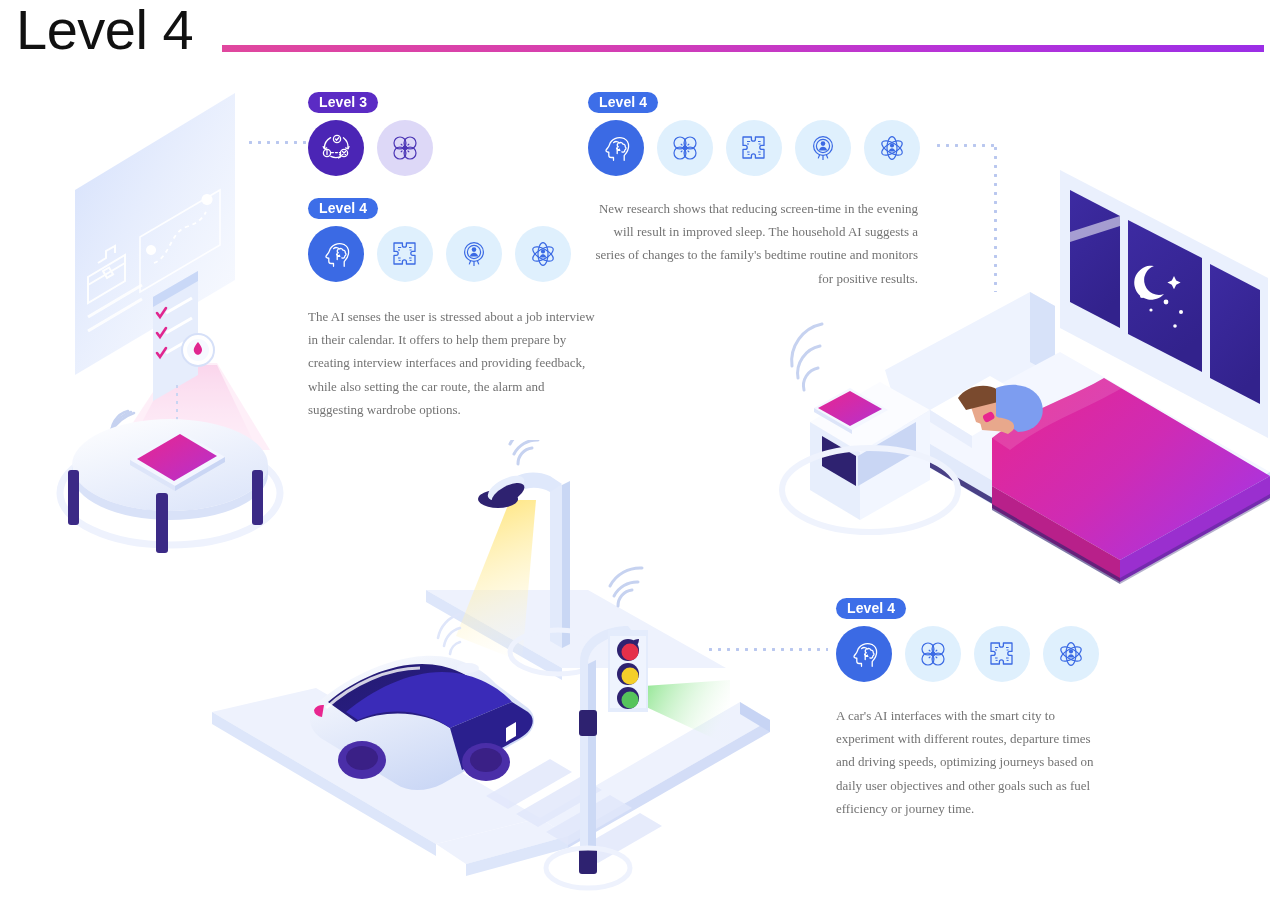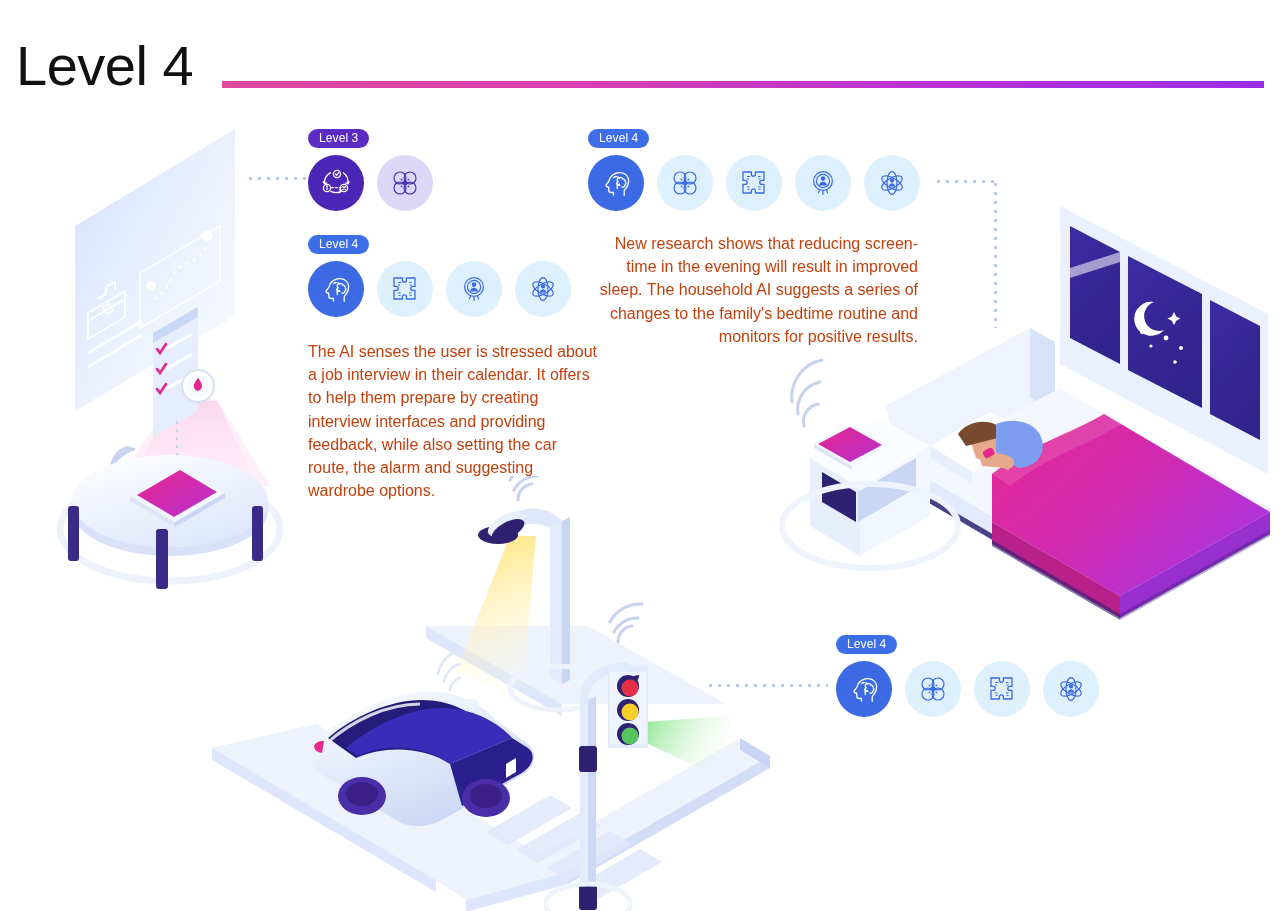--- a/index.html
+++ b/index.html
@@ -4,21 +4,21 @@
 <style>
   * { box-sizing: border-box; margin: 0; padding: 0; }
   html, body { width: 1280px; height: 911px; }
   body {
     background: #ffffff;
     font-family: "Liberation Sans", sans-serif;
     position: relative;
     overflow: hidden;
     color: #3c3c3c;
   }
-  #stage { position: absolute; inset: 0; width: 1280px; height: 747px; margin-top: 36px; }
+  #stage { position: absolute; inset: 0; width: 1280px; height: 747px; }
 
   
   .page-title {
     position: absolute;
     left: 16px; top: -2px;
     font-size: 56px;
     font-weight: 400;
     letter-spacing: -0.5px;
     color: #111111;
     line-height: 1.15;
@@ -28,22 +28,22 @@
     left: 222px; top: 45px;
     width: 1042px; height: 7px;
     background: linear-gradient(90deg, #e0479e 0%, #d63fb0 35%, #b733d8 70%, #9b2ee6 100%);
   }
 
   
   .badge {
     display: inline-block;
     border-radius: 999px;
     color: #ffffff;
-    font-size: 12px;
-    font-weight: 400;
+    font-size: 14px;
+    font-weight: 700;
     letter-spacing: 0.1px;
     padding: 3px 11px 4px 11px;
     line-height: 1;
     white-space: nowrap;
   }
   .badge.lvl3 { background: #5b2bc4; }
   .badge.lvl4 { background: #3d6ee8; }
 
   .icon-row { display: flex; gap: 13px; align-items: center; }
   .icon-circle {
@@ -55,24 +55,24 @@
   .icon-circle svg { display: block; }
   .ic-solid-purple { background: #4b25b5; }
   .ic-soft-purple  { background: #ddd8f7; }
   .ic-solid-blue   { background: #3b6ae4; }
   .ic-soft-blue    { background: #dff0fd; }
 
   
   .group { position: absolute; }
   .group .badge-wrap { margin-bottom: 7px; }
   .body-text {
-    font-size: 16px;
+    font-size: 13px;
     line-height: 23.2px;
-    color: #c2410c;
-    font-family: Liberation Sans, sans-serif;
+    color: #737373;
+    font-family: Liberation Serif, serif;
   }
   .right-align { text-align: right; }
 
   
   .dots-h {
     position: absolute;
     height: 3px;
     background-image: radial-gradient(circle, #b9c7ef 1.4px, rgba(255,255,255,0) 1.6px);
     background-size: 9px 3px;
     background-repeat: repeat-x;
@@ -571,15 +571,16 @@
       <div class="icon-circle ic-soft-blue">
         <svg width="34" height="34" viewBox="0 0 34 34" fill="none" stroke="#3b6ae4" stroke-width="1.2">
           <ellipse cx="17" cy="17" rx="11.4" ry="5" transform="rotate(30 17 17)"></ellipse>
           <ellipse cx="17" cy="17" rx="11.4" ry="5" transform="rotate(-30 17 17)"></ellipse>
           <ellipse cx="17" cy="17" rx="5" ry="11.4"></ellipse>
           <circle cx="17" cy="14.4" r="2.1" fill="#3b6ae4" stroke="none"></circle>
           <path d="M13.6 20.4 c0.7 -2.3 2.1 -3.2 3.4 -3.2 c1.3 0 2.7 0.9 3.4 3.2 Z" fill="#3b6ae4" stroke="none"></path>
         </svg>
       </div>
     </div>
+    <div class="body-text" style="margin-top:22px; width:268px;">A car's AI interfaces with the smart city to experiment with different routes, departure times and driving speeds, optimizing journeys based on daily user objectives and other goals such as fuel efficiency or journey time.</div>
   </div>
 
 </div>
 
 </body></html>

